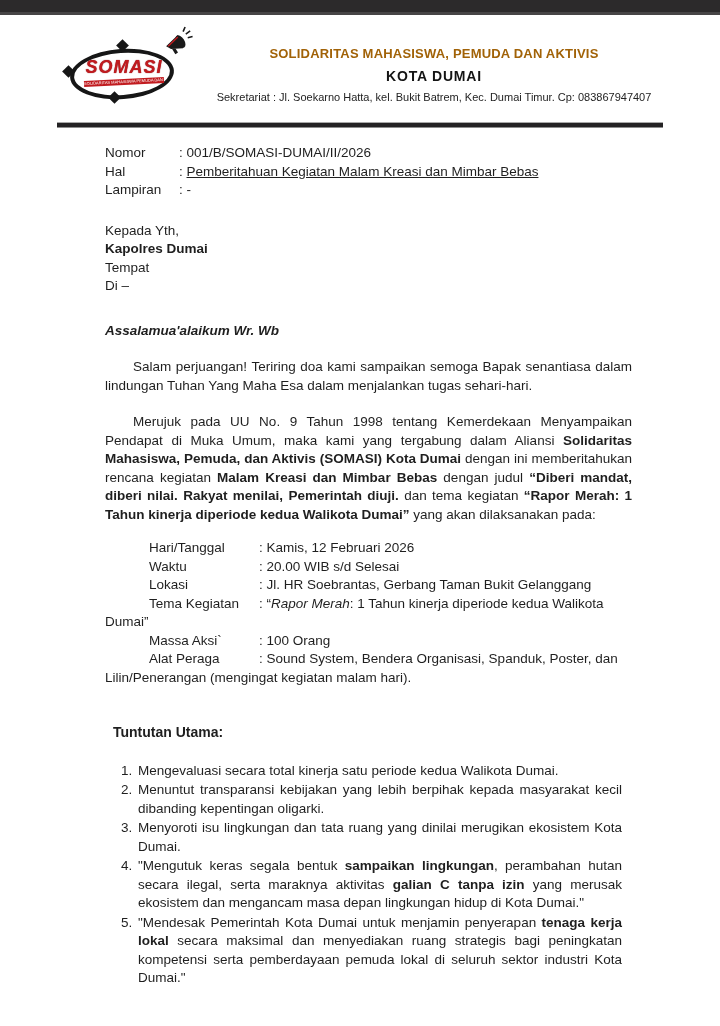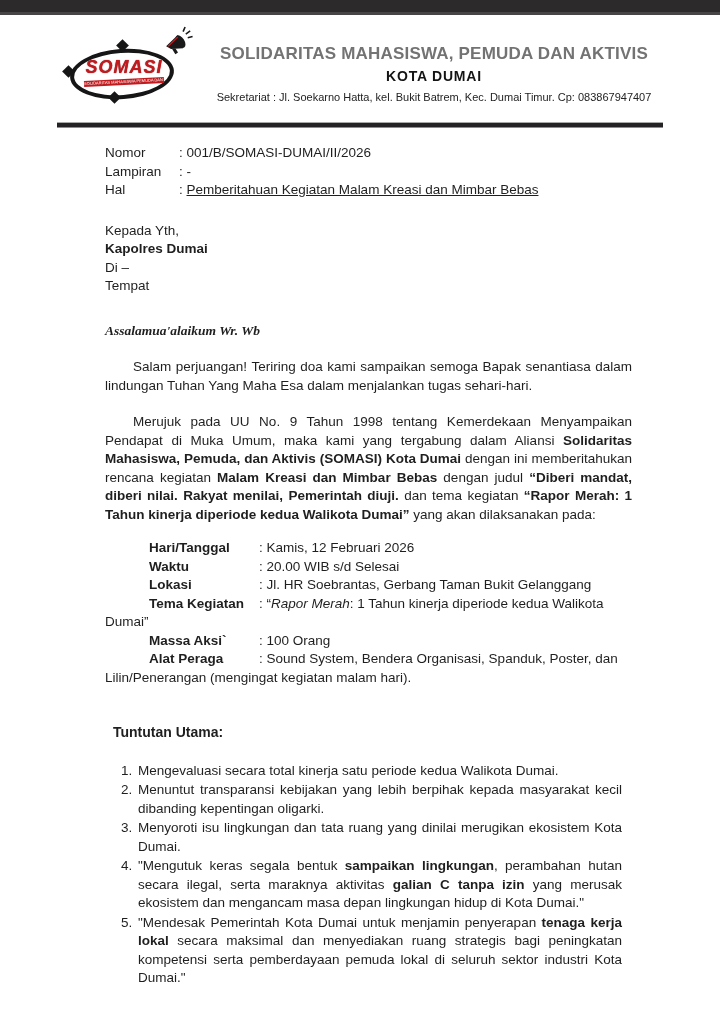--- a/index.html
+++ b/index.html
@@ -33,43 +33,43 @@
     color:#c11b1f;text-shadow:0 0 1px #7a0d10;
   }
   .logo-strip{
     position:absolute;left:26px;top:50px;width:80px;height:6px;background:#c11b1f;
     color:#ffffff;font-size:4px;line-height:6px;text-align:center;overflow:hidden;
     white-space:nowrap;transform:rotate(-3deg);
   }
   .megaphone{position:absolute;right:2px;top:-2px;transform:rotate(-14deg);}
 
   .header-text{flex:1;text-align:center;padding-top:4px;}
-  .org-name{color:#737373;font-weight:bold;font-size:17px;line-height:22px;letter-spacing:0.2px;}
+  .org-name{color:#a16207;font-weight:bold;font-size:13px;line-height:22px;letter-spacing:0.2px;}
   .city{color:#141414;font-weight:bold;font-size:14px;line-height:23px;letter-spacing:0.8px;}
   .secretariat{color:#232323;font-size:11px;line-height:14px;margin-top:2px;}
 
   
   .rule{
     margin:7px 57px 0 57px;height:4px;background:#242224;
     border-top:1px solid #a9a9a9;border-bottom:1px solid #8d8d8d;
   }
 
   
   .content{padding:16px 88px 0 105px;font-size:13.5px;line-height:18.5px;}
 
   .meta-row{display:flex;}
   .meta-label{width:74px;flex:none;}
   .recipient{margin-top:22px;}
   .recipient-name{font-weight:bold;}
-  .greeting{margin-top:26px;font-weight:bold;font-style:italic;font-family:Liberation Serif, serif;}
+  .greeting{margin-top:26px;font-weight:bold;font-style:italic;}
 
   .para{margin-top:18px;text-align:justify;text-indent:28px;}
 
   .details{margin-top:15px;}
-  .detail-row .detail-label{display:inline-block;width:110px;font-weight:bold;vertical-align:top;padding-left:44px;}
+  .detail-row .detail-label{display:inline-block;width:110px;font-weight:normal;vertical-align:top;padding-left:44px;}
 
   .tuntutan-heading{margin-top:36px;font-weight:bold;padding-left:8px;font-size:14px;}
   ol.tuntutan-list{margin:20px 10px 0 0;padding-left:31px;}
   ol.tuntutan-list li{text-align:justify;padding-left:2px;margin-bottom:1px;}
 </style>
 </head>
 <body>
 
 <div class="top-bar"></div>
 
@@ -101,34 +101,34 @@
 <div class="rule"></div>
 
 <div class="content">
 
   <div class="meta">
     <div class="meta-row">
       <span class="meta-label">Nomor</span>
       <span>: 001/B/SOMASI-DUMAI/II/2026</span>
     </div>
     <div class="meta-row">
+      <span class="meta-label">Hal</span>
+      <span><span>: </span><span class="u">Pemberitahuan Kegiatan Malam Kreasi dan Mimbar Bebas</span></span>
+    </div>
+    <div class="meta-row">
       <span class="meta-label">Lampiran</span>
       <span>: -</span>
-    </div>
-    <div class="meta-row">
-      <span class="meta-label">Hal</span>
-      <span><span>: </span><span class="u">Pemberitahuan Kegiatan Malam Kreasi dan Mimbar Bebas</span></span>
     </div>
   </div>
 
   <div class="recipient">
     <div>Kepada Yth,</div>
     <div class="recipient-name">Kapolres Dumai</div>
+    <div>Tempat</div>
     <div>Di –</div>
-    <div>Tempat</div>
   </div>
 
   <div class="greeting">Assalamua'alaikum Wr. Wb</div>
 
   <div class="para"><span>Salam perjuangan! Teriring doa kami sampaikan semoga Bapak senantiasa dalam lindungan Tuhan Yang Maha Esa dalam menjalankan tugas sehari-hari.</span></div>
 
   <div class="para"><span>Merujuk pada UU No. 9 Tahun 1998 tentang Kemerdekaan Menyampaikan Pendapat di Muka Umum, maka kami yang tergabung dalam Aliansi </span><span class="b">Solidaritas Mahasiswa, Pemuda, dan Aktivis (SOMASI) Kota Dumai</span><span> dengan ini memberitahukan rencana kegiatan </span><span class="b">Malam Kreasi dan Mimbar Bebas</span><span> dengan judul </span><span class="b">“Diberi mandat, diberi nilai. Rakyat menilai, Pemerintah diuji.</span><span> dan tema kegiatan </span><span class="b">“Rapor Merah: 1 Tahun kinerja diperiode kedua Walikota Dumai”</span><span> yang akan dilaksanakan pada:</span></div>
 
   <div class="details">
     <div class="detail-row">

